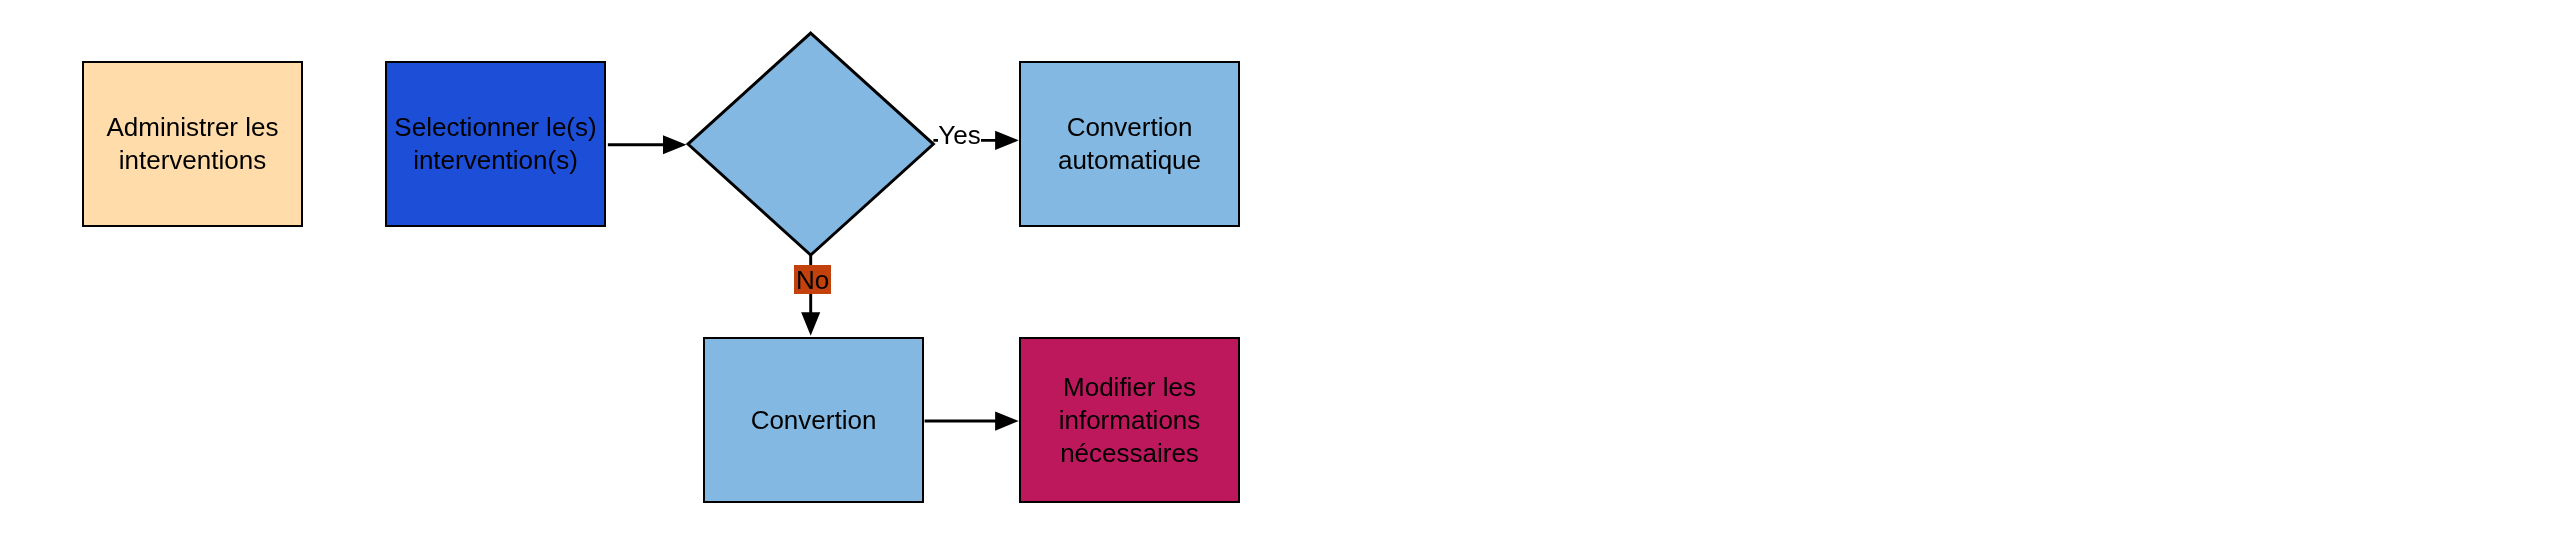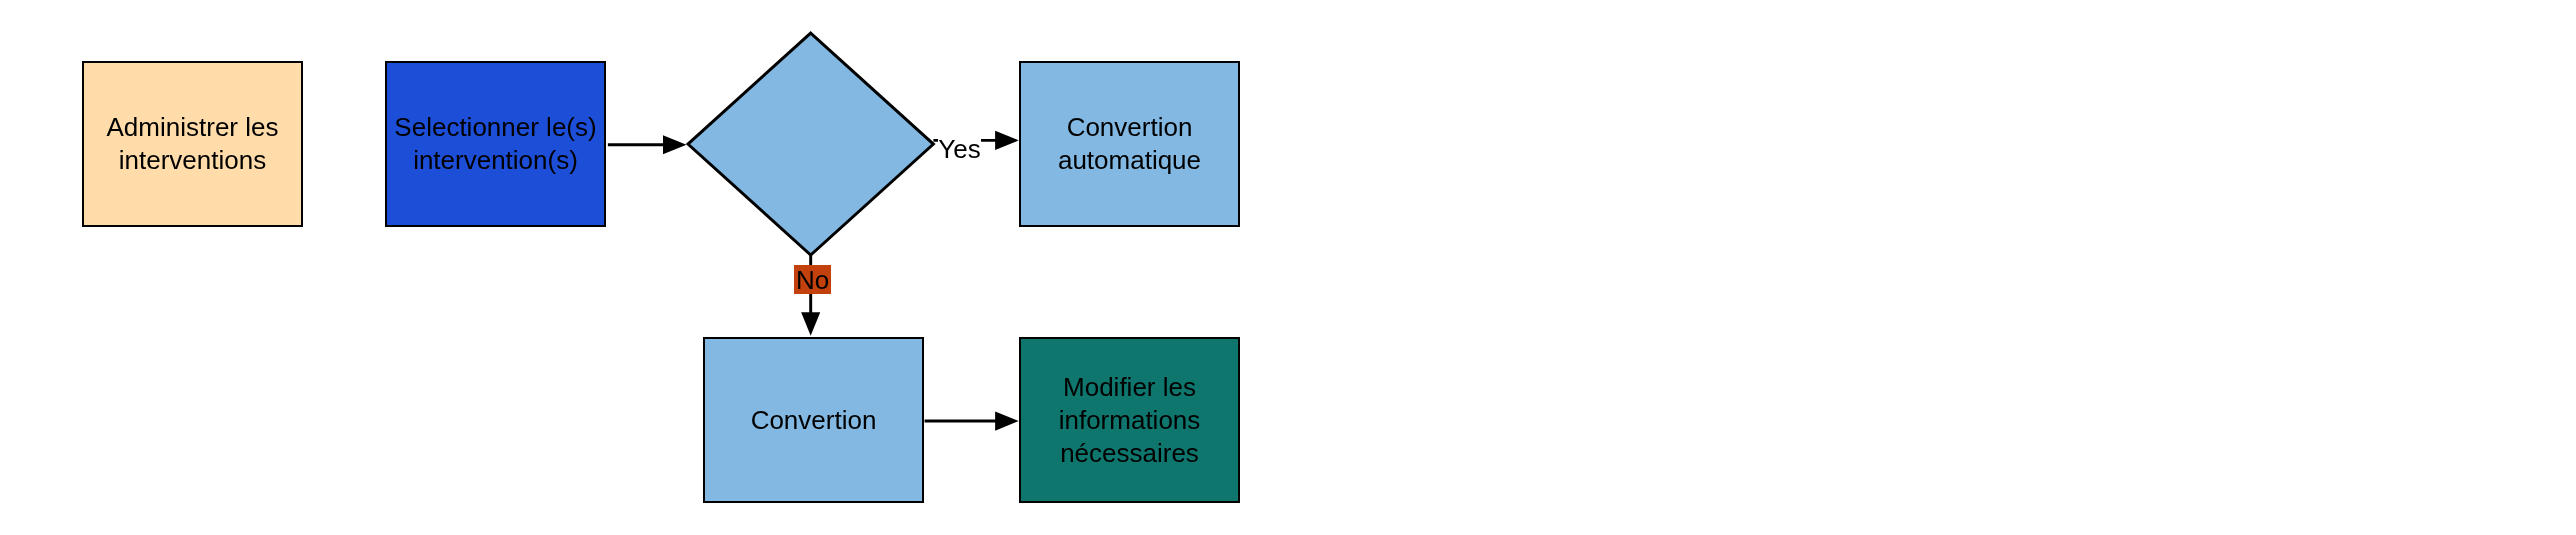--- a/index.html
+++ b/index.html
@@ -87,27 +87,27 @@
 
   <div class="node" style="left: 1019px; top: 61px; width: 221px; height: 166px; background-color: rgb(130, 184, 225); border-color: rgb(0, 0, 0);">
     <span class="node-label">Convertion
 automatique</span>
   </div>
 
   <div class="node" style="left: 703px; top: 337px; width: 221px; height: 166px; background-color: rgb(130, 184, 225); border-color: rgb(0, 0, 0);">
     <span class="node-label">Convertion</span>
   </div>
 
-  <div class="node" style="left: 1019px; top: 337px; width: 221px; height: 166px; background-color: #0f766e; border-color: rgb(0, 0, 0);">
+  <div class="node" style="left: 1019px; top: 337px; width: 221px; height: 166px; background-color: #be185d; border-color: rgb(0, 0, 0);">
     <span class="node-label">Modifier les
 informations
 nécessaires</span>
   </div>
 
-  <div class="edge-label" style="left: 938px; top: 134px; width: 43px; height: 29px; background-color: rgb(255, 255, 255);">
+  <div class="edge-label" style="left: 938px; top: 120px; width: 43px; height: 29px; background-color: rgb(255, 255, 255);">
     <span>Yes</span>
   </div>
 
   <div class="edge-label" style="left: 794px; top: 265px; width: 37px; height: 29px; background-color: #c2410c;">
     <span>No</span>
   </div>
 
 </div>
 
 

